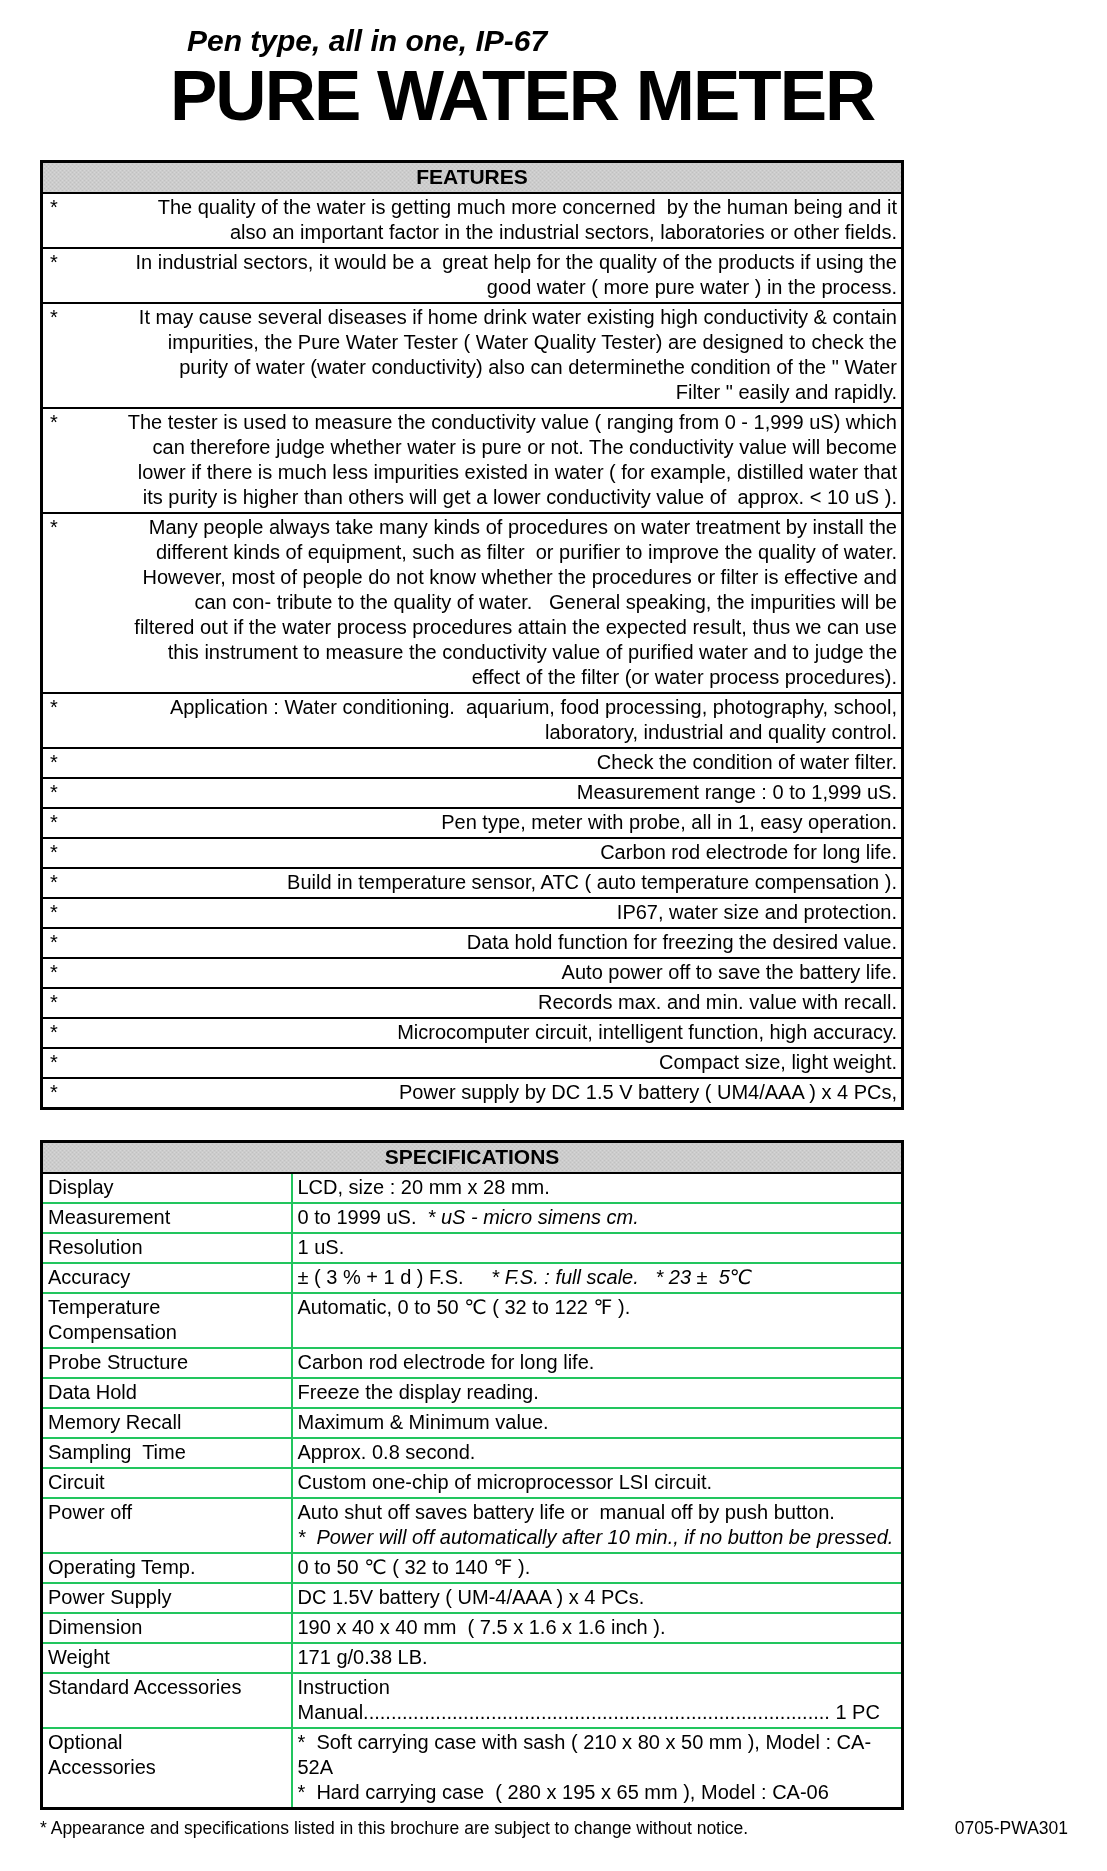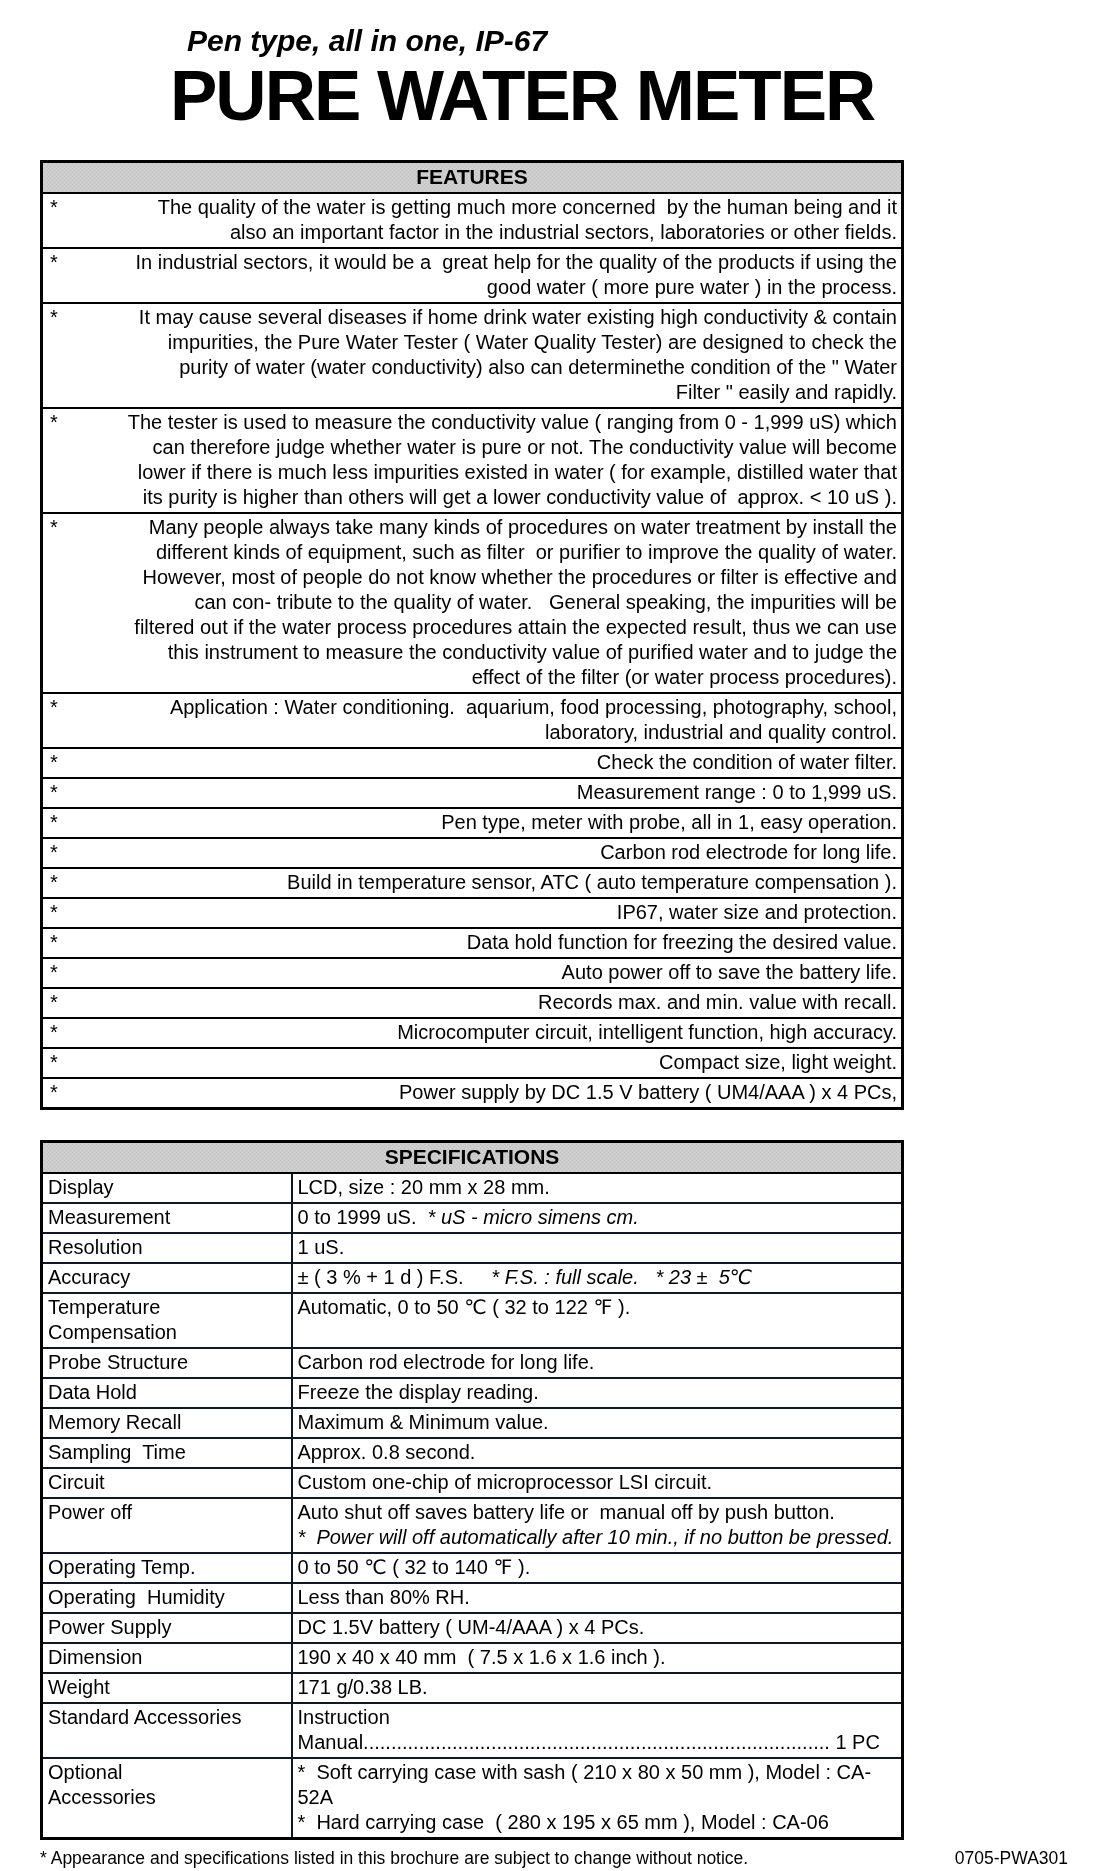--- a/index.html
+++ b/index.html
@@ -45,21 +45,21 @@
     vertical-align: top;
     padding: 1px 4px 2px 0;
   }
   .features-tbl td.bullet {
     width: 26px; padding-left: 7px; text-align: left;
   }
   .features-tbl td.ftext { white-space: pre-wrap; text-align: right; }
 
   .specs-tbl { margin-top: 30px; }
   .specs-tbl td {
-    border: 2px solid #0f172a;
+    border: 2px solid #22c55e;
     font-size: 20px; line-height: 25px;
     vertical-align: top;
     padding: 1px 4px 2px 5px;
   }
   .specs-tbl td.spec-label { width: 250px; white-space: pre-wrap; }
   .specs-tbl td.spec-value .line { white-space: pre-wrap; }
   .it { font-style: italic; }
 
   .page-footer {
     width: 1028px; margin: 7px 0 0 40px;
@@ -255,26 +255,20 @@
           <div class="line"><span class="it">*  Power will off automatically after 10 min., if no button be pressed.</span></div>
         </td>
       </tr>
       <tr>
         <td class="spec-label">Operating Temp.</td>
         <td class="spec-value">
           <div class="line"><span>0 to 50 ℃ ( 32 to 140 ℉ ).</span></div>
         </td>
       </tr>
       <tr>
-        <td class="spec-label">Operating  Humidity</td>
-        <td class="spec-value">
-          <div class="line"><span>Less than 80% RH.</span></div>
-        </td>
-      </tr>
-      <tr>
         <td class="spec-label">Power Supply</td>
         <td class="spec-value">
           <div class="line"><span>DC 1.5V battery ( UM-4/AAA ) x 4 PCs.</span></div>
         </td>
       </tr>
       <tr>
         <td class="spec-label">Dimension</td>
         <td class="spec-value">
           <div class="line"><span>190 x 40 x 40 mm  ( 7.5 x 1.6 x 1.6 inch ).</span></div>
         </td>

